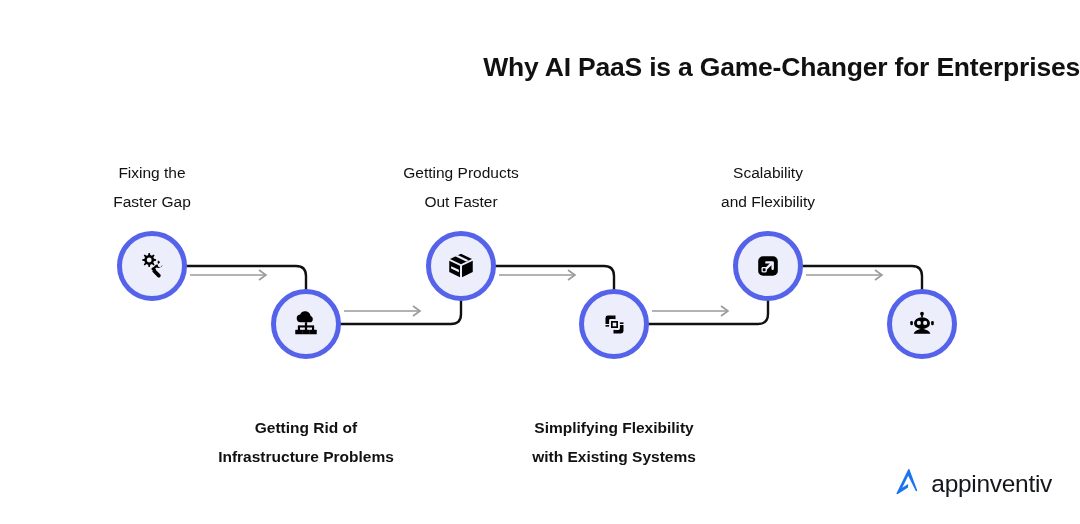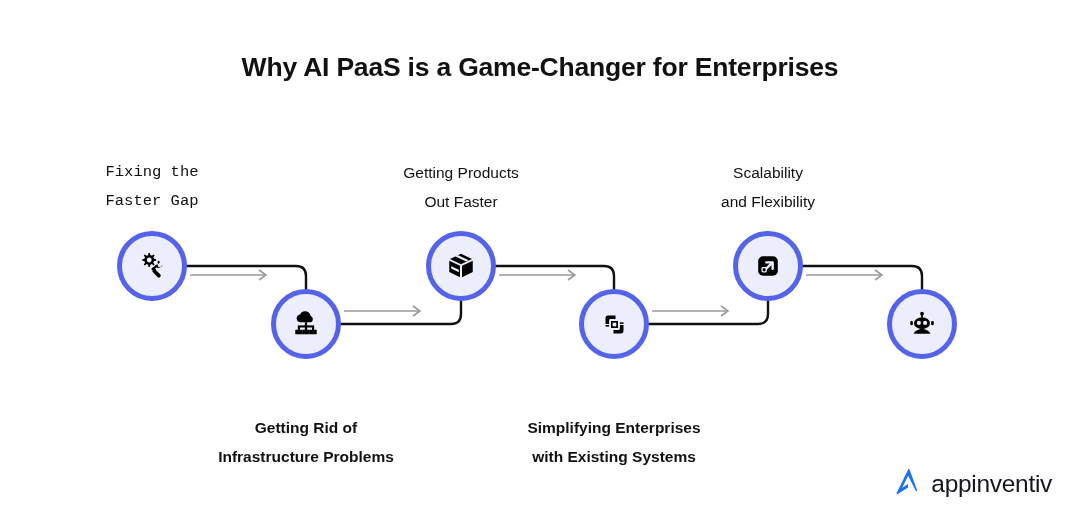--- a/index.html
+++ b/index.html
@@ -14,21 +14,21 @@
     overflow: hidden;
     font-family: "Liberation Sans", sans-serif;
     color: #111111;
   }
 
   #page-title {
     position: absolute;
     top: 52px;
     left: 0;
     width: 1080px;
-    text-align: center;
+    text-align: right;
     font-size: 26.5px;
     font-weight: bold;
     letter-spacing: -0.2px;
     color: #111111;
   }
 
   
   #flow-stage {
     position: absolute;
     left: 0;
@@ -129,21 +129,21 @@
 
   <div class="node" style="left:117px; top:231px;">
     <span>
       <svg width="30" height="30" viewBox="0 0 24 24" fill="#000000">
         <path d="M10.3 1.6h-1.1l-.3 1.7a5.6 5.6 0 0 0-1.3.55L6.2 2.82l-.8.8 1.03 1.4c-.24.4-.43.83-.56 1.29L4.2 6.6v1.1l1.67.3c.13.46.32.9.56 1.3L5.4 10.7l.8.8 1.4-1.03c.4.24.83.43 1.3.55l.3 1.68h1.1l.3-1.68c.46-.12.9-.31 1.29-.55l1.4 1.03.8-.8-1.03-1.4c.24-.4.43-.84.56-1.3l1.68-.3V6.6l-1.68-.3a5.6 5.6 0 0 0-.56-1.29l1.03-1.4-.8-.8-1.4 1.03a5.6 5.6 0 0 0-1.29-.55l-.3-1.69Zm-.55 3.6a1.95 1.95 0 1 1 0 3.9 1.95 1.95 0 0 1 0-3.9Z"></path>
         <path d="M16.9 10.5a3.7 3.7 0 0 0-3.55 4.73l-1.2 1.2 4.27 4.28a1.5 1.5 0 0 0 2.12-2.13l-4.27-4.27 1.2-1.2A3.7 3.7 0 0 0 20.6 11l-1.95 1.95-1.7-.45-.45-1.7L18.45 9a3.7 3.7 0 0 0-1.55-1.5l-.5 1.2.5 1.8Z"></path>
         <path d="M13.1 12.55 11.3 14.3l2.2 2.2 1.75-1.75-2.15-2.2Z"></path>
       </svg>
     </span>
   </div>
-  <div class="node-label top-label" style="left:52px; top:158px; width:200px;font-family:Liberation Mono, monospace;">
+  <div class="node-label top-label" style="left:52px; top:158px; width:200px;">
     <div>Fixing the</div>
     <div>Faster Gap</div>
   </div>
 
   <div class="node" style="left:271px; top:289px;">
     <span>
       <svg width="30" height="30" viewBox="0 0 24 24" fill="#000000">
         <path d="M7.6 10.6a3.1 3.1 0 0 1-.3-6.18 4.4 4.4 0 0 1 8.33 1.06 2.9 2.9 0 0 1 .57 5.12H7.6Z"></path>
         <rect x="11.1" y="10.6" width="1.8" height="3.1"></rect>
         <rect x="5.5" y="13.1" width="13" height="1.7"></rect>
@@ -185,21 +185,21 @@
         <path d="M4 12.5h3.2v1.4H4v-1.4Z" fill="#000000"></path>
         <path d="M20 17.8a2.2 2.2 0 0 1-2.2 2.2h-5.3v-3.2h3.1a1.2 1.2 0 0 0 1.2-1.2v-3.1H20v5.3Z" fill="#000000"></path>
         <path d="M12.5 20h-1.4v-3.2h1.4V20Z" fill="#000000"></path>
         <path d="M20 11.5h-3.2v-1.4H20v1.4Z" fill="#000000"></path>
         <path d="M8.9 8.9h6.2v6.2H8.9V8.9Z" fill="#000000"></path>
         <path d="M10.4 10.4h3.2v3.2h-3.2v-3.2Z" fill="#eceefc"></path>
       </svg>
     </span>
   </div>
   <div class="node-label bottom-label" style="left:484px; top:378px; width:260px;">
-    <div>Simplifying Enterprises</div>
+    <div>Simplifying Flexibility</div>
     <div>with Existing Systems</div>
   </div>
 
   <div class="node" style="left:733px; top:231px;">
     <span>
       <svg width="28" height="28" viewBox="0 0 24 24">
         <rect x="3.6" y="3.6" width="16.8" height="16.8" rx="4.2" fill="#000000"></rect>
         <path d="M9.2 15.6 15.1 9.7" stroke="#eceefc" stroke-width="2.1" stroke-linecap="round"></path>
         <path d="M10.6 8.9h5.4v5.4" fill="none" stroke="#eceefc" stroke-width="2.1" stroke-linecap="round" stroke-linejoin="round"></path>
         <rect x="6.4" y="12.9" width="4.6" height="4.6" rx="1.2" fill="#eceefc"></rect>

